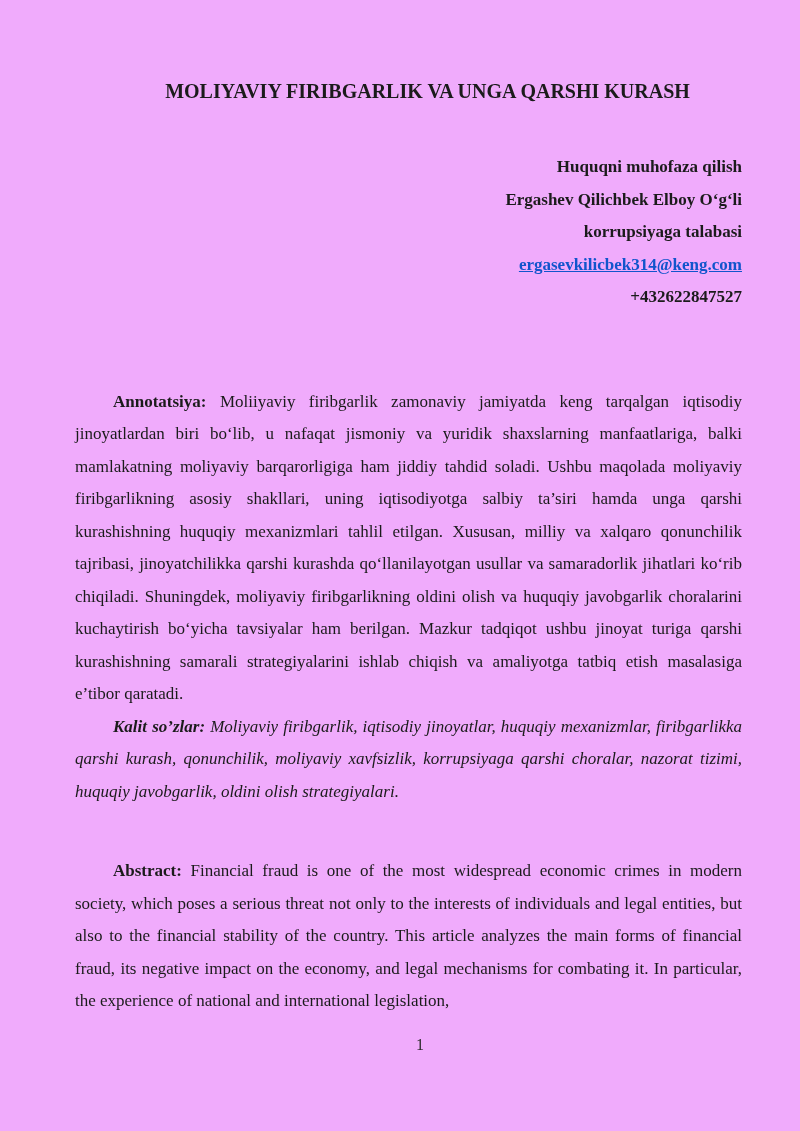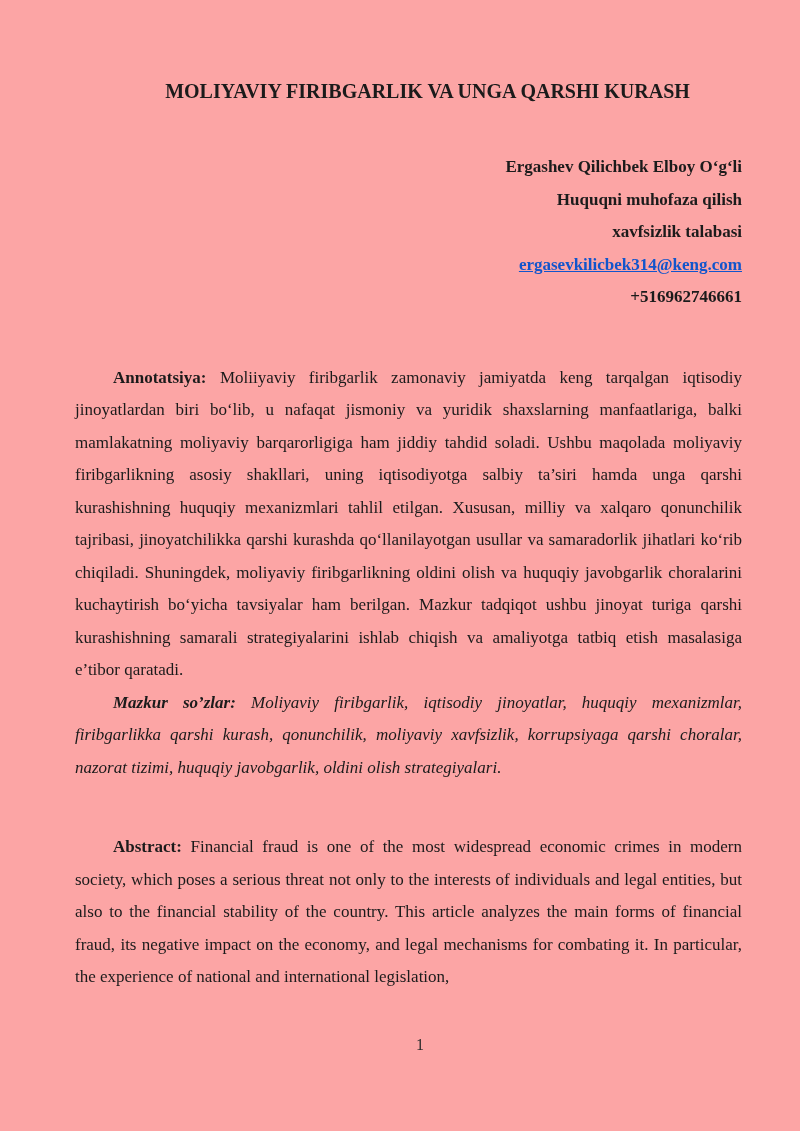--- a/index.html
+++ b/index.html
@@ -1,21 +1,21 @@
 <!DOCTYPE html>
 <html><head>
 <meta charset="utf-8">
 <style>
   html, body { margin: 0; padding: 0; background: #ffffff; }
 
   .page {
     position: relative;
     width: 800px;
     height: 1131px;
-    background: #fca5a5;
+    background: #f0abfc;
     font-family: "Liberation Serif", "DejaVu Serif", serif;
     color: #1b1b1b;
     box-sizing: border-box;
     padding: 72px 58px 0 75px;
     overflow: hidden;
   }
 
   .doc-title {
     text-align: center;
     font-weight: bold;
@@ -39,21 +39,21 @@
   }
 
   p.body-par {
     font-size: 17px;
     line-height: 32.5px;
     text-align: justify;
     text-indent: 38px;
     margin: 0;
   }
 
-  p.annotation { margin-top: 48px; }
+  p.annotation { margin-top: 72px; }
 
   p.keywords { font-style: italic; }
 
   p.abstract { margin-top: 47px; }
 
   .par-label { font-weight: bold; }
 
   .page-number {
     position: absolute;
     top: 1036px;
@@ -67,28 +67,28 @@
   }
 </style>
 </head>
 <body>
 
 <div class="page">
 
   <h1 class="doc-title"><span>MOLIYAVIY FIRIBGARLIK VA UNGA QARSHI KURASH</span><br></h1>
 
   <div class="author-block">
+    <div>Huquqni muhofaza qilish</div>
     <div>Ergashev Qilichbek Elboy O‘g‘li</div>
-    <div>Huquqni muhofaza qilish</div>
-    <div>xavfsizlik talabasi</div>
+    <div>korrupsiyaga talabasi</div>
     <div><a class="email-link">ergasevkilicbek314@keng.com</a></div>
-    <div>+516962746661</div>
+    <div>+432622847527</div>
   </div>
 
   <p class="body-par annotation"><span class="par-label">Annotatsiya:</span><span> Moliiyaviy firibgarlik zamonaviy jamiyatda keng tarqalgan iqtisodiy jinoyatlardan biri bo‘lib, u nafaqat jismoniy va yuridik shaxslarning manfaatlariga, balki mamlakatning moliyaviy barqarorligiga ham jiddiy tahdid soladi. Ushbu maqolada moliyaviy firibgarlikning asosiy shakllari, uning iqtisodiyotga salbiy ta’siri hamda unga qarshi kurashishning huquqiy mexanizmlari tahlil etilgan. Xususan, milliy va xalqaro qonunchilik tajribasi, jinoyatchilikka qarshi kurashda qo‘llanilayotgan usullar va samaradorlik jihatlari ko‘rib chiqiladi. Shuningdek, moliyaviy firibgarlikning oldini olish va huquqiy javobgarlik choralarini kuchaytirish bo‘yicha tavsiyalar ham berilgan. Mazkur tadqiqot ushbu jinoyat turiga qarshi kurashishning samarali strategiyalarini ishlab chiqish va amaliyotga tatbiq etish masalasiga e’tibor qaratadi.</span></p>
 
-  <p class="body-par keywords"><span class="par-label">Mazkur so’zlar:</span><span> Moliyaviy firibgarlik, iqtisodiy jinoyatlar, huquqiy mexanizmlar, firibgarlikka qarshi kurash, qonunchilik, moliyaviy xavfsizlik, korrupsiyaga qarshi choralar, nazorat tizimi, huquqiy javobgarlik, oldini olish strategiyalari.</span></p>
+  <p class="body-par keywords"><span class="par-label">Kalit so’zlar:</span><span> Moliyaviy firibgarlik, iqtisodiy jinoyatlar, huquqiy mexanizmlar, firibgarlikka qarshi kurash, qonunchilik, moliyaviy xavfsizlik, korrupsiyaga qarshi choralar, nazorat tizimi, huquqiy javobgarlik, oldini olish strategiyalari.</span></p>
 
   <p class="body-par abstract"><span class="par-label">Abstract:</span><span> Financial fraud is one of the most widespread economic crimes in modern society, which poses a serious threat not only to the interests of individuals and legal entities, but also to the financial stability of the country. This article analyzes the main forms of financial fraud, its negative impact on the economy, and legal mechanisms for combating it. In particular, the experience of national and international legislation,</span></p>
 
   <div class="page-number">1</div>
 
 </div>
 
 </body></html>

